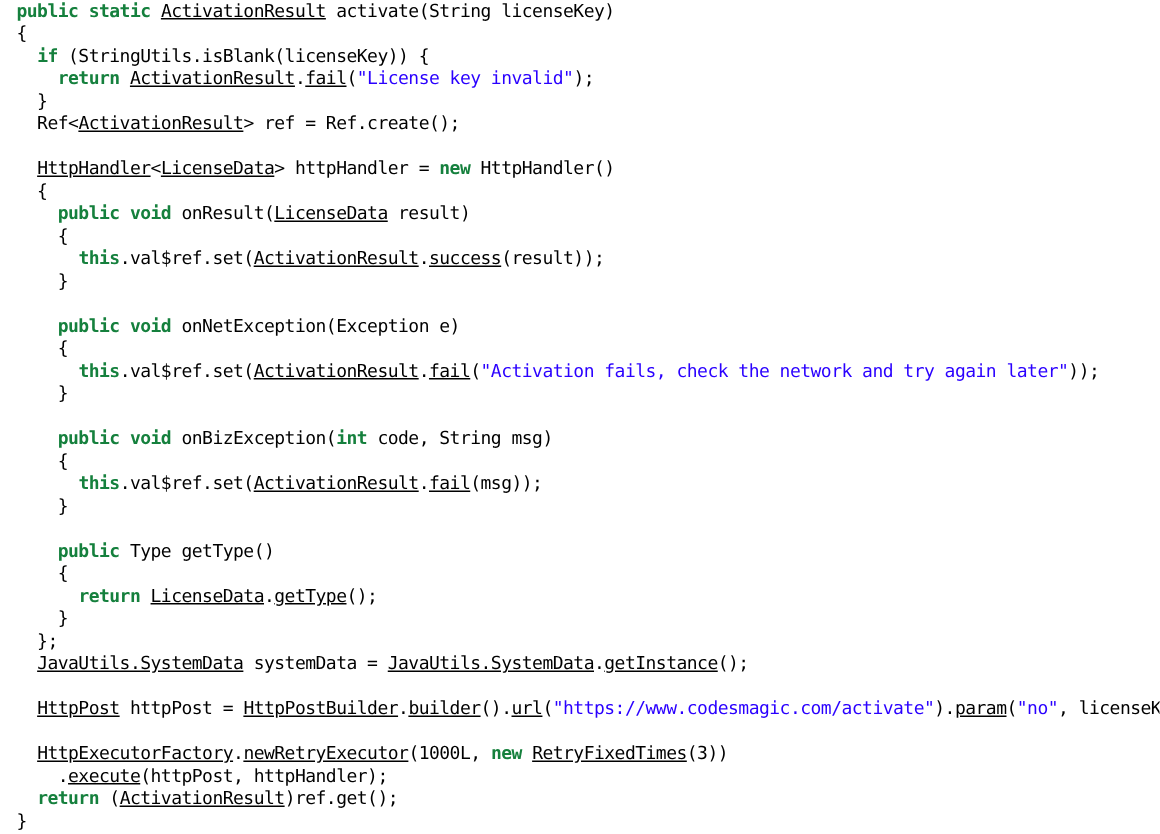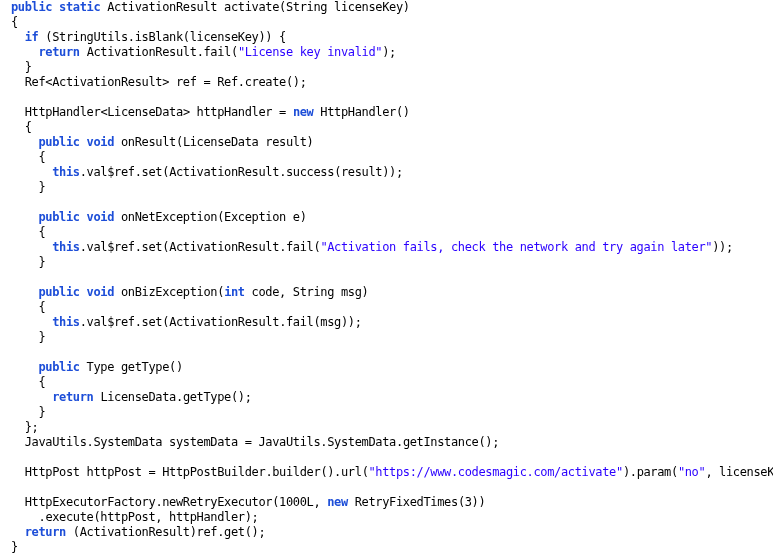--- a/index.html
+++ b/index.html
@@ -4,20 +4,20 @@
 <style>
   html, body { margin:0; padding:0; background:#ffffff; }
   body { width:773px; height:556px; overflow:hidden; position:relative; }
   .code {
     position:absolute; left:11px; top:0px;
     font-family:"DejaVu Sans Mono", monospace;
     font-size:12px; line-height:15px; color:#000000;
     white-space:pre; letter-spacing:-0.35px;
   }
   .line { height:15px; }
-  .kw { color:#1d4ed8; font-weight:bold;margin-top:33px; }
+  .kw { color:#15803d; font-weight:bold;margin-top:33px; }
   .str { color:#2a00ff; }
-  .u { }
+  .u { text-decoration:underline; }
 </style>
 </head>
 <body>
 
 <div class="code" id="code"><div class="line"><span class="kw">public static </span><span class="u">ActivationResult</span><span> activate(String licenseKey)</span></div><div class="line"><span>{</span></div><div class="line"><span>  </span><span class="kw">if</span><span> (StringUtils.isBlank(licenseKey)) {</span></div><div class="line"><span>    </span><span class="kw">return </span><span class="u">ActivationResult</span><span>.</span><span class="u">fail</span><span>(</span><span class="str">"License key invalid"</span><span>);</span></div><div class="line"><span>  }</span></div><div class="line"><span>  Ref&lt;</span><span class="u">ActivationResult</span><span>&gt; ref = Ref.create();</span></div><div class="line"><span></span></div><div class="line"><span>  </span><span class="u">HttpHandler</span><span>&lt;</span><span class="u">LicenseData</span><span>&gt; httpHandler = </span><span class="kw">new</span><span> HttpHandler()</span></div><div class="line"><span>  {</span></div><div class="line"><span>    </span><span class="kw">public void</span><span> onResult(</span><span class="u">LicenseData</span><span> result)</span></div><div class="line"><span>    {</span></div><div class="line"><span>      </span><span class="kw">this</span><span>.val$ref.set(</span><span class="u">ActivationResult</span><span>.</span><span class="u">success</span><span>(result));</span></div><div class="line"><span>    }</span></div><div class="line"><span></span></div><div class="line"><span>    </span><span class="kw">public void</span><span> onNetException(Exception e)</span></div><div class="line"><span>    {</span></div><div class="line"><span>      </span><span class="kw">this</span><span>.val$ref.set(</span><span class="u">ActivationResult</span><span>.</span><span class="u">fail</span><span>(</span><span class="str">"Activation fails, check the network and try again later"</span><span>));</span></div><div class="line"><span>    }</span></div><div class="line"><span></span></div><div class="line"><span>    </span><span class="kw">public void</span><span> onBizException(</span><span class="kw">int</span><span> code, String msg)</span></div><div class="line"><span>    {</span></div><div class="line"><span>      </span><span class="kw">this</span><span>.val$ref.set(</span><span class="u">ActivationResult</span><span>.</span><span class="u">fail</span><span>(msg));</span></div><div class="line"><span>    }</span></div><div class="line"><span></span></div><div class="line"><span>    </span><span class="kw">public</span><span> Type getType()</span></div><div class="line"><span>    {</span></div><div class="line"><span>      </span><span class="kw">return </span><span class="u">LicenseData</span><span>.</span><span class="u">getType</span><span>();</span></div><div class="line"><span>    }</span></div><div class="line"><span>  };</span></div><div class="line"><span>  </span><span class="u">JavaUtils.SystemData</span><span> systemData = </span><span class="u">JavaUtils.SystemData</span><span>.</span><span class="u">getInstance</span><span>();</span></div><div class="line"><span></span></div><div class="line"><span>  </span><span class="u">HttpPost</span><span> httpPost = </span><span class="u">HttpPostBuilder</span><span>.</span><span class="u">builder</span><span>().</span><span class="u">url</span><span>(</span><span class="str">"https://www.codesmagic.com/activate"</span><span>).</span><span class="u">param</span><span>(</span><span class="str">"no"</span><span>, licenseKey</span></div><div class="line"><span></span></div><div class="line"><span>  </span><span class="u">HttpExecutorFactory</span><span>.</span><span class="u">newRetryExecutor</span><span>(1000L, </span><span class="kw">new </span><span class="u">RetryFixedTimes</span><span>(3))</span></div><div class="line"><span>    .</span><span class="u">execute</span><span>(httpPost, httpHandler);</span></div><div class="line"><span>  </span><span class="kw">return</span><span> (</span><span class="u">ActivationResult</span><span>)ref.get();</span></div><div class="line"><span>}</span></div></div>
 
 </body></html>

